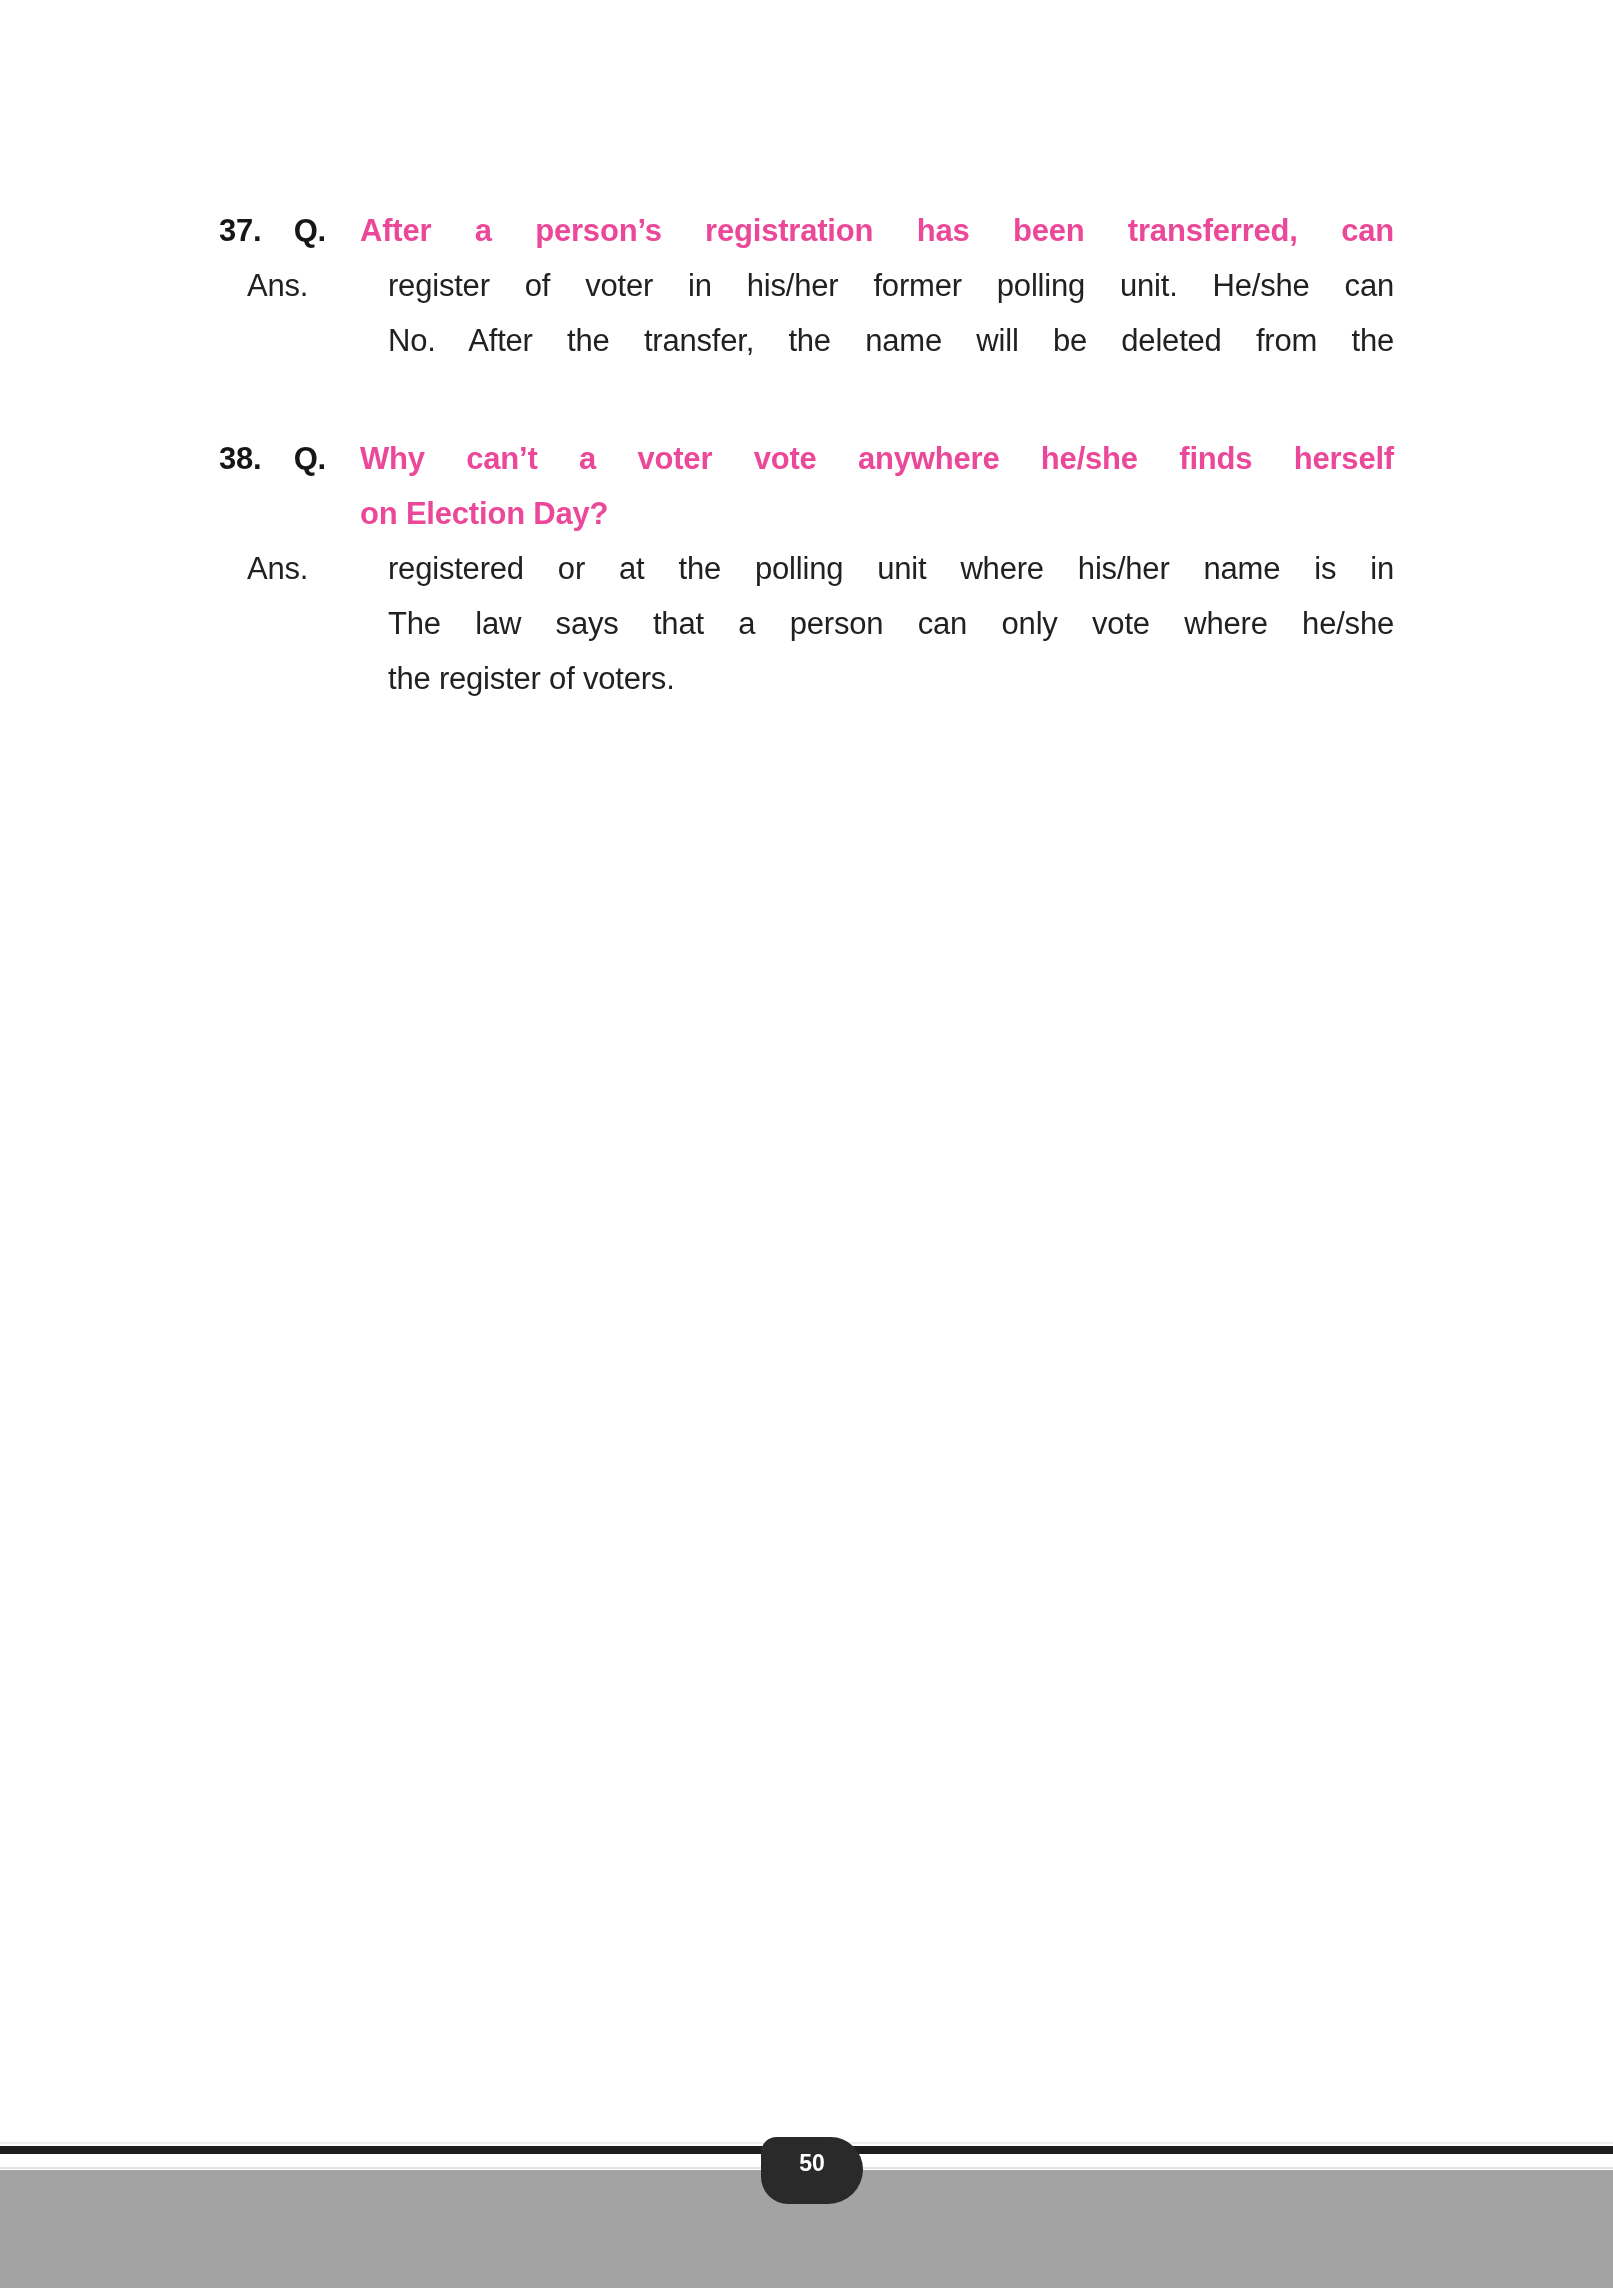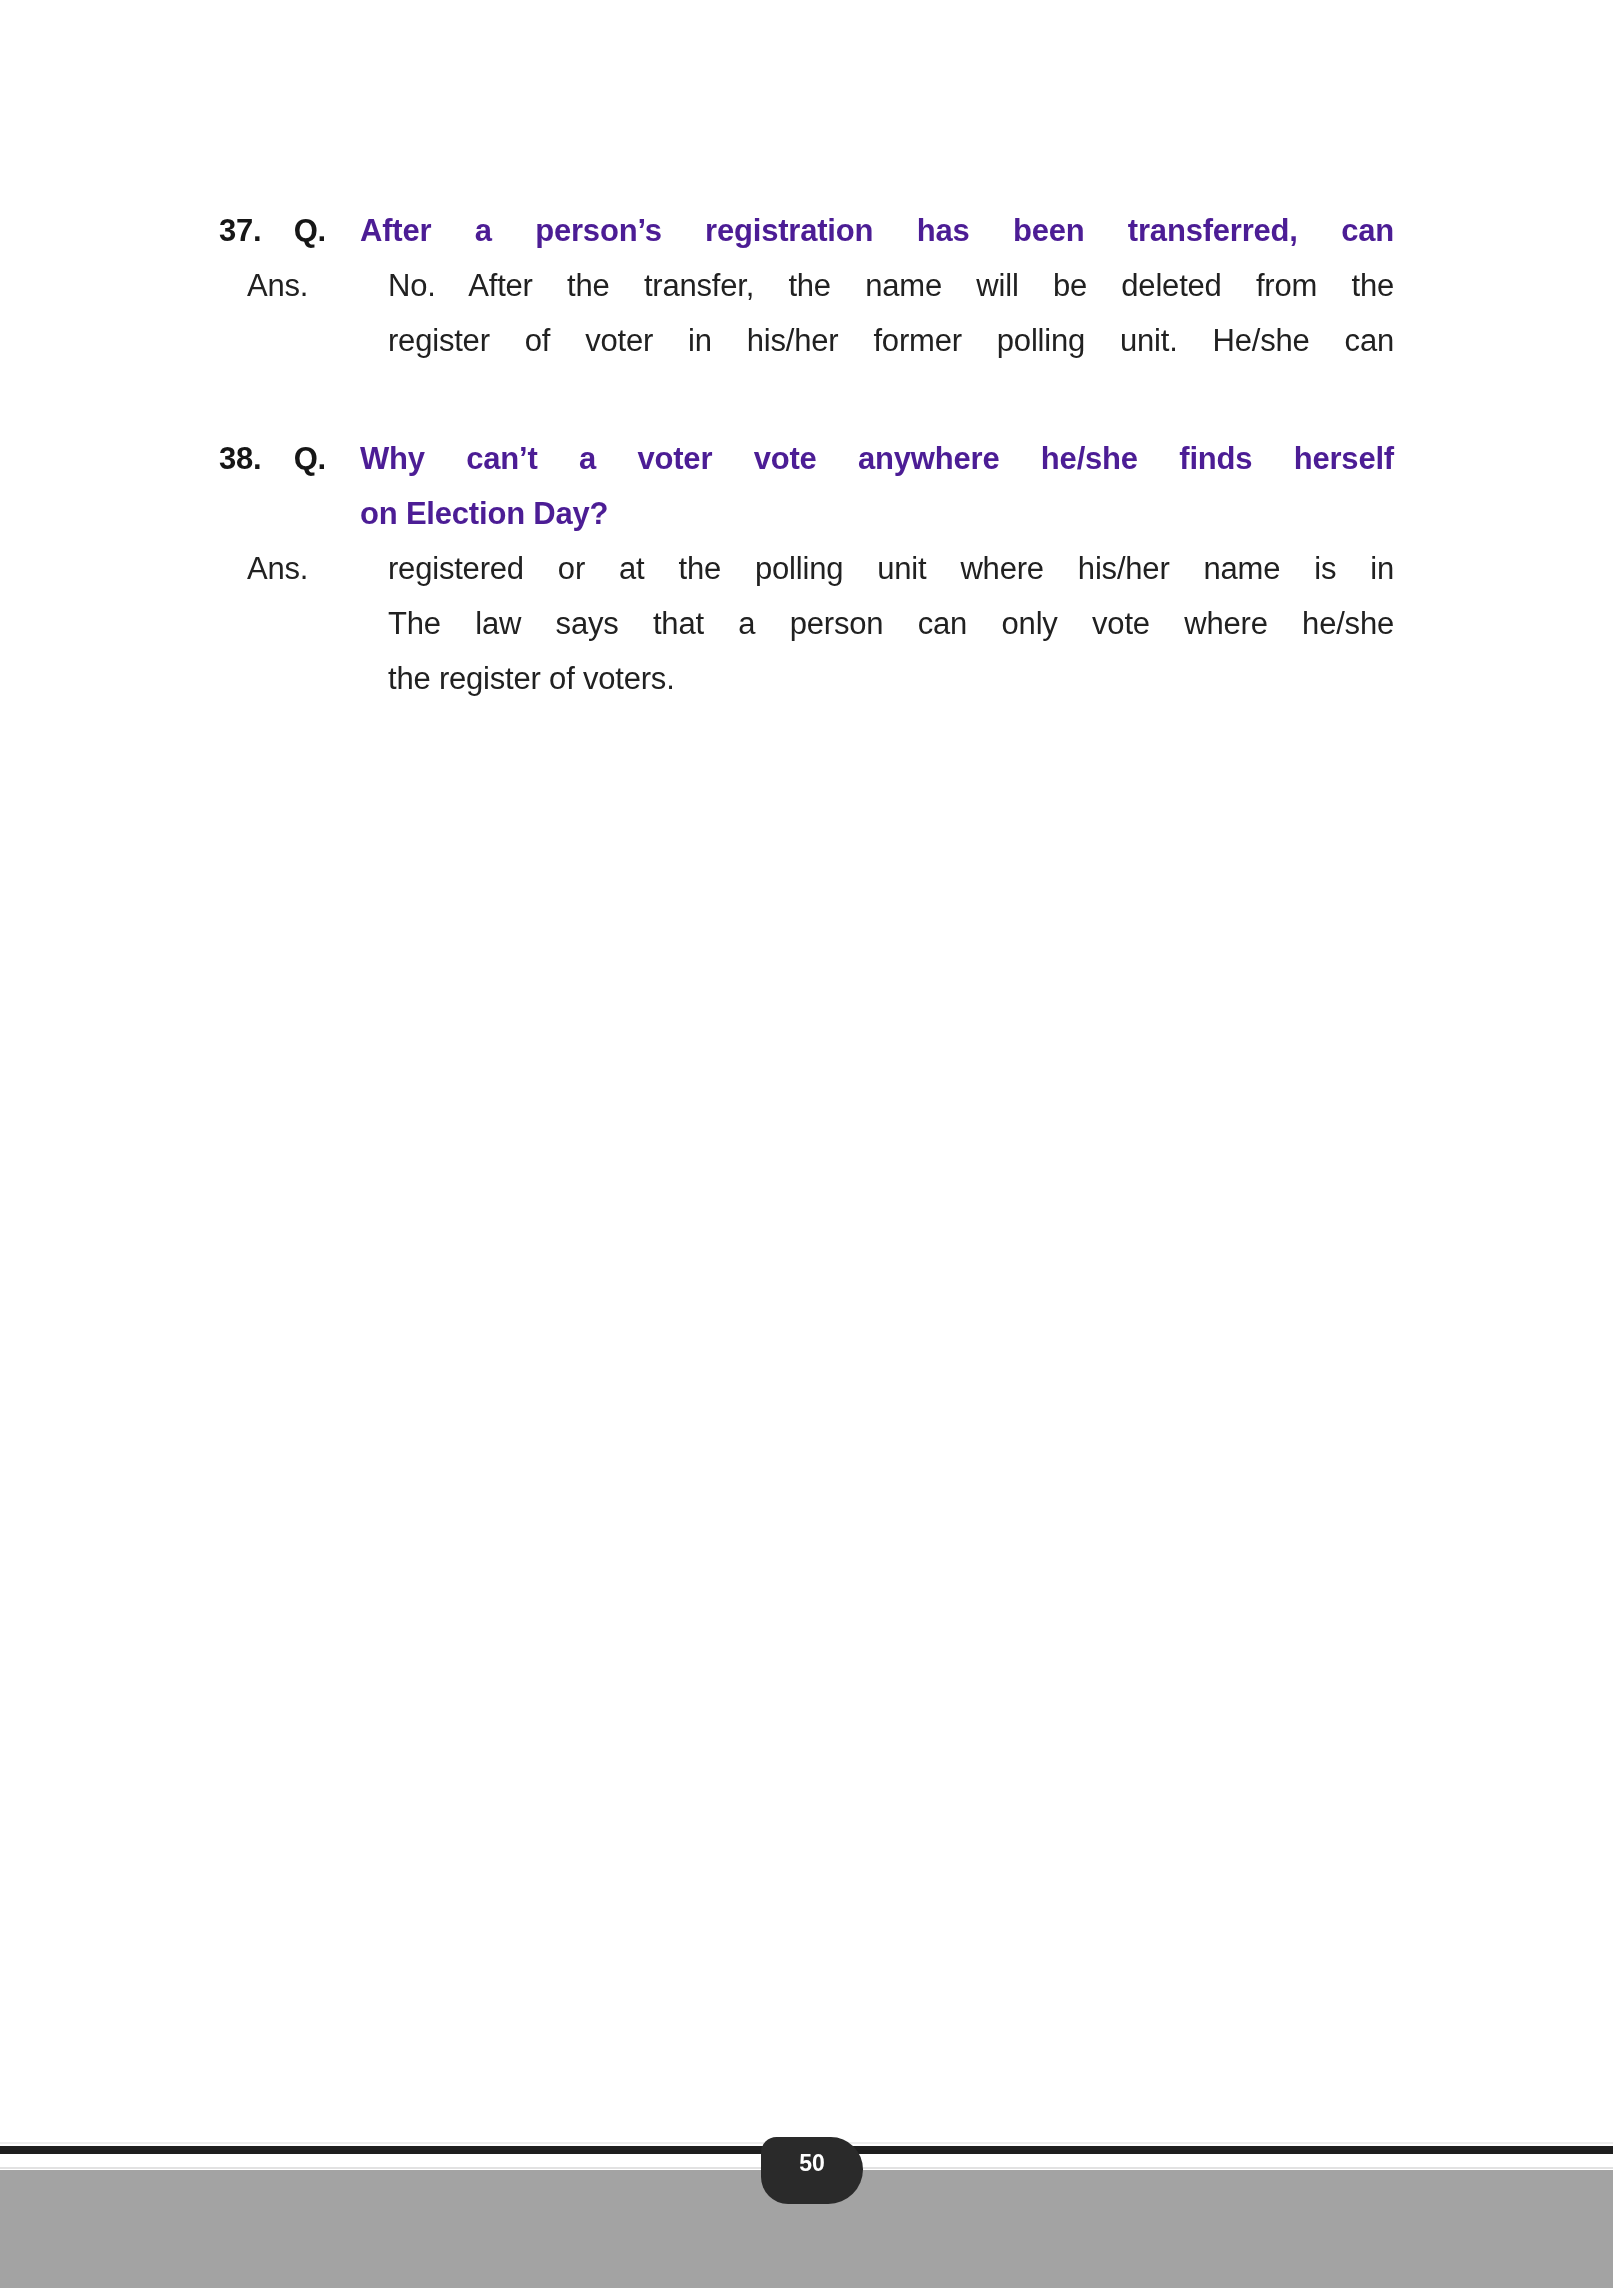--- a/index.html
+++ b/index.html
@@ -34,21 +34,21 @@
     margin-right: 34px;
   }
   .q-label {
     font-weight: bold;
     color: #161616;
     text-align: justify;
     text-align-last: justify;
   }
   .a-label { color: #212121; margin-left: 28px; }
   .text { flex: 1 1 auto; min-width: 0; }
-  .q-text { font-weight: bold; color: #4c1d95; }
+  .q-text { font-weight: bold; color: #ec4899; }
   .jline { text-align: justify; text-align-last: justify; }
   .jline.last { text-align-last: left; }
 
   
   .footer-top-rule {
     position: absolute; left: 0; top: 2142px;
     width: 100%; height: 1.8px; background: #ededed;
   }
   .footer-bar {
     position: absolute; left: 0; top: 2146px;
@@ -83,22 +83,22 @@
   <section class="qa-item">
     <div class="row">
       <div class="label q-label">37. Q.</div>
       <div class="text q-text">
             <div class="jline">After a person’s registration has been transferred, can</div>
           </div>
     </div>
     <div class="row">
       <div class="label a-label">Ans.</div>
       <div class="text a-text">
+            <div class="jline">register of voter in his/her former polling unit. He/she can</div>
             <div class="jline">No. After the transfer, the name will be deleted from the</div>
-            <div class="jline">register of voter in his/her former polling unit. He/she can</div>
           </div>
     </div>
   </section>
 
   <section class="qa-item">
     <div class="row">
       <div class="label q-label">38. Q.</div>
       <div class="text q-text">
             <div class="jline">Why can’t a voter vote anywhere he/she finds herself</div>
             <div class="jline last">on Election Day?</div>

